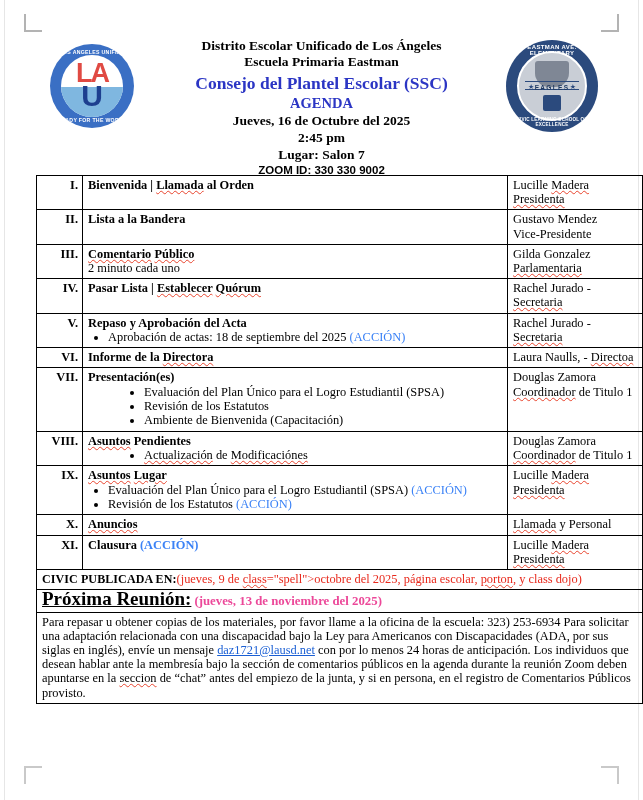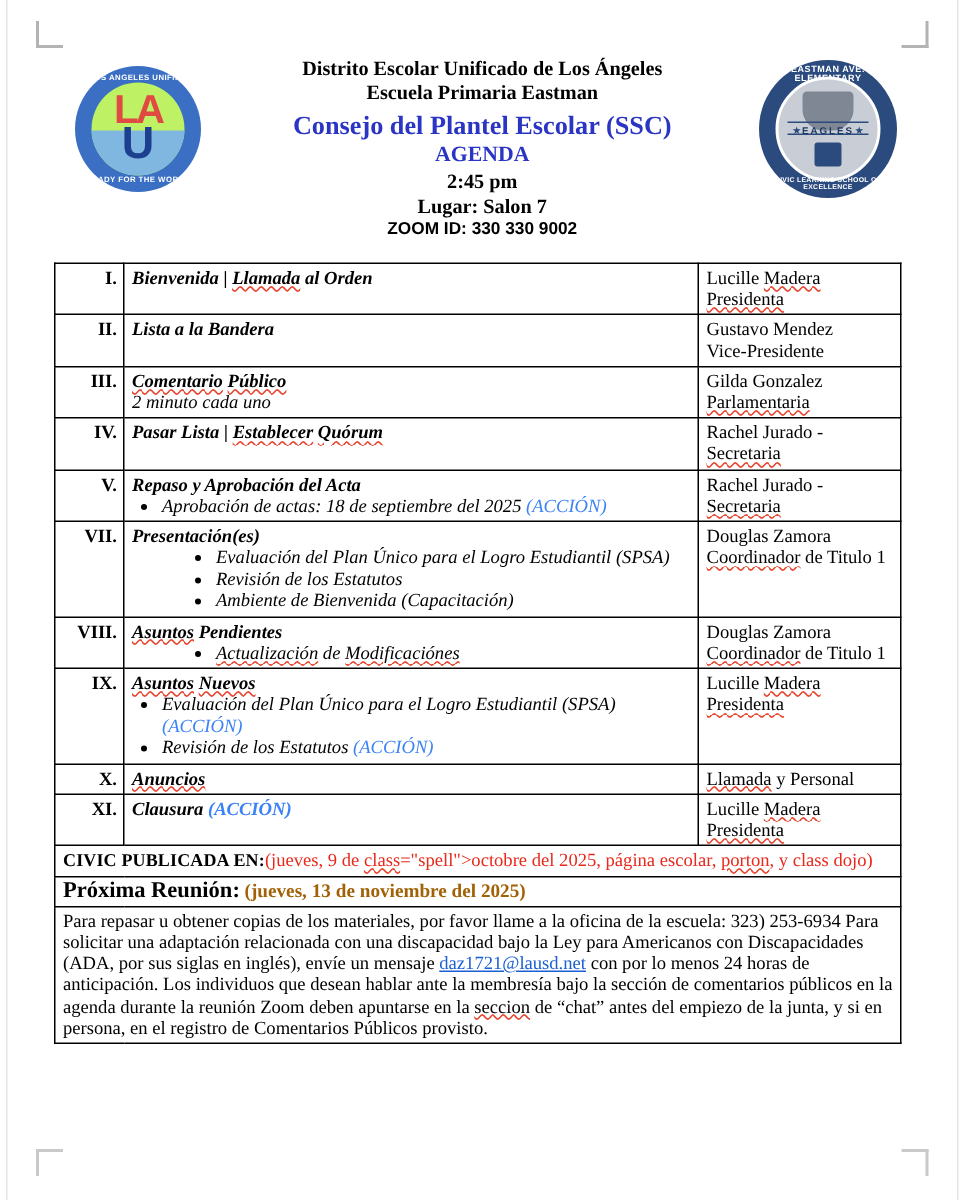--- a/index.html
+++ b/index.html
@@ -36,21 +36,21 @@
     overflow: hidden;
   }
   .logo-lausd .ring-txt {
     position:absolute; inset:0; font-size:5.2px; letter-spacing:0.3px;
     color:#fff; font-family:"Liberation Sans", sans-serif; font-weight:bold;
   }
   .logo-lausd .rt-top { position:absolute; top:5px; left:0; right:0; text-align:center; }
   .logo-lausd .rt-bot { position:absolute; bottom:5px; left:0; right:0; text-align:center; }
   .logo-lausd .inner {
     position:absolute; left:11px; top:11px; width:62px; height:62px;
-    border-radius:50%; overflow:hidden; background:#bef264;
+    border-radius:50%; overflow:hidden; background:#ffffff;
   }
   .logo-lausd .inner .water { position:absolute; left:0; right:0; bottom:0; height:48%; background:#7fb7e0; }
   .logo-lausd .la {
     position:absolute; inset:0; display:flex; align-items:flex-start; justify-content:center;
     padding-top:5px; font-family:"Liberation Sans", sans-serif; font-weight:bold;
     font-size:27px; color:#e04a43; letter-spacing:-2px; line-height:1;
   }
   .logo-lausd .u {
     position:absolute; left:50%; top:26px; transform:translateX(-50%);
     font-family:"Liberation Sans", sans-serif; font-weight:bold; font-size:30px;
@@ -127,39 +127,39 @@
     border: 1px solid #000;
     vertical-align: top;
     padding: 2px 4px 3px 5px;
     font-size: 12.4px;
     line-height: 14.2px;
   }
   td.num {
     width: 46px; text-align: right; font-weight: bold;
     padding-right: 6px; white-space: nowrap;
   }
-  td.item { width: 383px; font-style: italic; }
+  td.item { width: 425px; }
   td.who  { width: 135px; }
 
   .item-title { font-weight: bold; }
   .item-sub { font-weight: normal; }
   ul.bul {
     margin: 0; padding: 0 0 0 20px; list-style: disc;
   }
   ul.bul.indent { padding-left: 56px; }
   ul.bul li { line-height: 14.4px; }
   .accion { color: #3b82f6; }
   .spell { text-decoration: underline; text-decoration-style: wavy;
            text-decoration-color: #e8442e; text-decoration-thickness: 1px;
            text-underline-offset: 1px; }
 
   .pub-label { font-weight: bold; font-size: 12px; letter-spacing: 0.1px; }
   .pub-val { color: #e8291c; }
-  .prox-label { font-weight: bold; font-size: 15px; }
-  .prox-val { color: #a16207; font-weight: bold; font-size: 12.8px; }
+  .prox-label { font-weight: bold; font-size: 19px; text-decoration: underline; }
+  .prox-val { color: #ec4899; font-weight: bold; font-size: 12.8px; }
 
   td.notice {
     font-size: 12.4px; line-height: 14.4px; padding: 3px 5px 4px 5px;
     text-align: left;
   }
   .email-link { color: #1a5fd4; text-decoration: underline; }
 </style>
 </head>
 <body>
 
@@ -195,20 +195,21 @@
       <div class="e-book"></div>
     </div>
     <div class="e-ring-bot">CIVIC LEARNING SCHOOL OF EXCELLENCE</div>
   </div>
 
   <div class="head-text">
     <div class="h-line1">Distrito Escolar Unificado de Los Ángeles</div>
     <div class="h-line2">Escuela Primaria Eastman</div>
     <div class="h-title">Consejo del Plantel Escolar (SSC)</div>
     <div class="h-agenda">AGENDA</div>
+    <div class="h-date">Jueves, 16 de Octubre del 2025</div>
     <div class="h-time">2:45 pm</div>
     <div class="h-place">Lugar:  Salon 7</div>
     <div class="h-zoom">ZOOM ID: 330 330 9002</div>
   </div>
 </div>
 
 <table class="agenda">
   <tbody id="agenda-body">
       <tr>
         <td class="num">I.</td>
@@ -241,20 +242,27 @@
       </tr>
       <tr>
         <td class="num">V.</td>
         <td class="item">
           <div class="item-title">Repaso y Aprobación del Acta</div>
           <ul class="bul">
             <li>Aprobación de actas: 18 de septiembre del 2025 <span class="accion">(ACCIÓN)</span></li>
           </ul>
         </td>
         <td class="who">Rachel Jurado - <span class="spell">Secretaria</span></td>
+      </tr>
+      <tr>
+        <td class="num">VI.</td>
+        <td class="item">
+          <div class="item-title">Informe de la <span class="spell">Directora</span></div>
+        </td>
+        <td class="who">Laura Naulls, - <span class="spell">Directoa</span></td>
       </tr>
       <tr>
         <td class="num">VII.</td>
         <td class="item">
           <div class="item-title">Presentación(es)</div>
           <ul class="bul indent">
             <li>Evaluación del Plan Único para el Logro Estudiantil (SPSA)</li>
             <li>Revisión de los Estatutos</li>
             <li>Ambiente de Bienvenida (Capacitación)</li>
           </ul>
@@ -267,21 +275,21 @@
           <div class="item-title"><span class="spell">Asuntos</span> Pendientes</div>
           <ul class="bul indent">
             <li><span class="spell">Actualización</span> de <span class="spell">Modificaciónes</span></li>
           </ul>
         </td>
         <td class="who">Douglas Zamora<br><span class="spell">Coordinador</span> de Titulo 1</td>
       </tr>
       <tr>
         <td class="num">IX.</td>
         <td class="item">
-          <div class="item-title"><span class="spell">Asuntos</span> <span class="spell">Nuevos</span></div>
+          <div class="item-title"><span class="spell">Asuntos</span> <span class="spell">Lugar</span></div>
           <ul class="bul">
             <li>Evaluación del Plan Único para el Logro Estudiantil (SPSA) <span class="accion">(ACCIÓN)</span></li>
             <li>Revisión de los Estatutos <span class="accion">(ACCIÓN)</span></li>
           </ul>
         </td>
         <td class="who">Lucille <span class="spell">Madera</span><br><span class="spell">Presidenta</span></td>
       </tr>
       <tr>
         <td class="num">X.</td>
         <td class="item">

